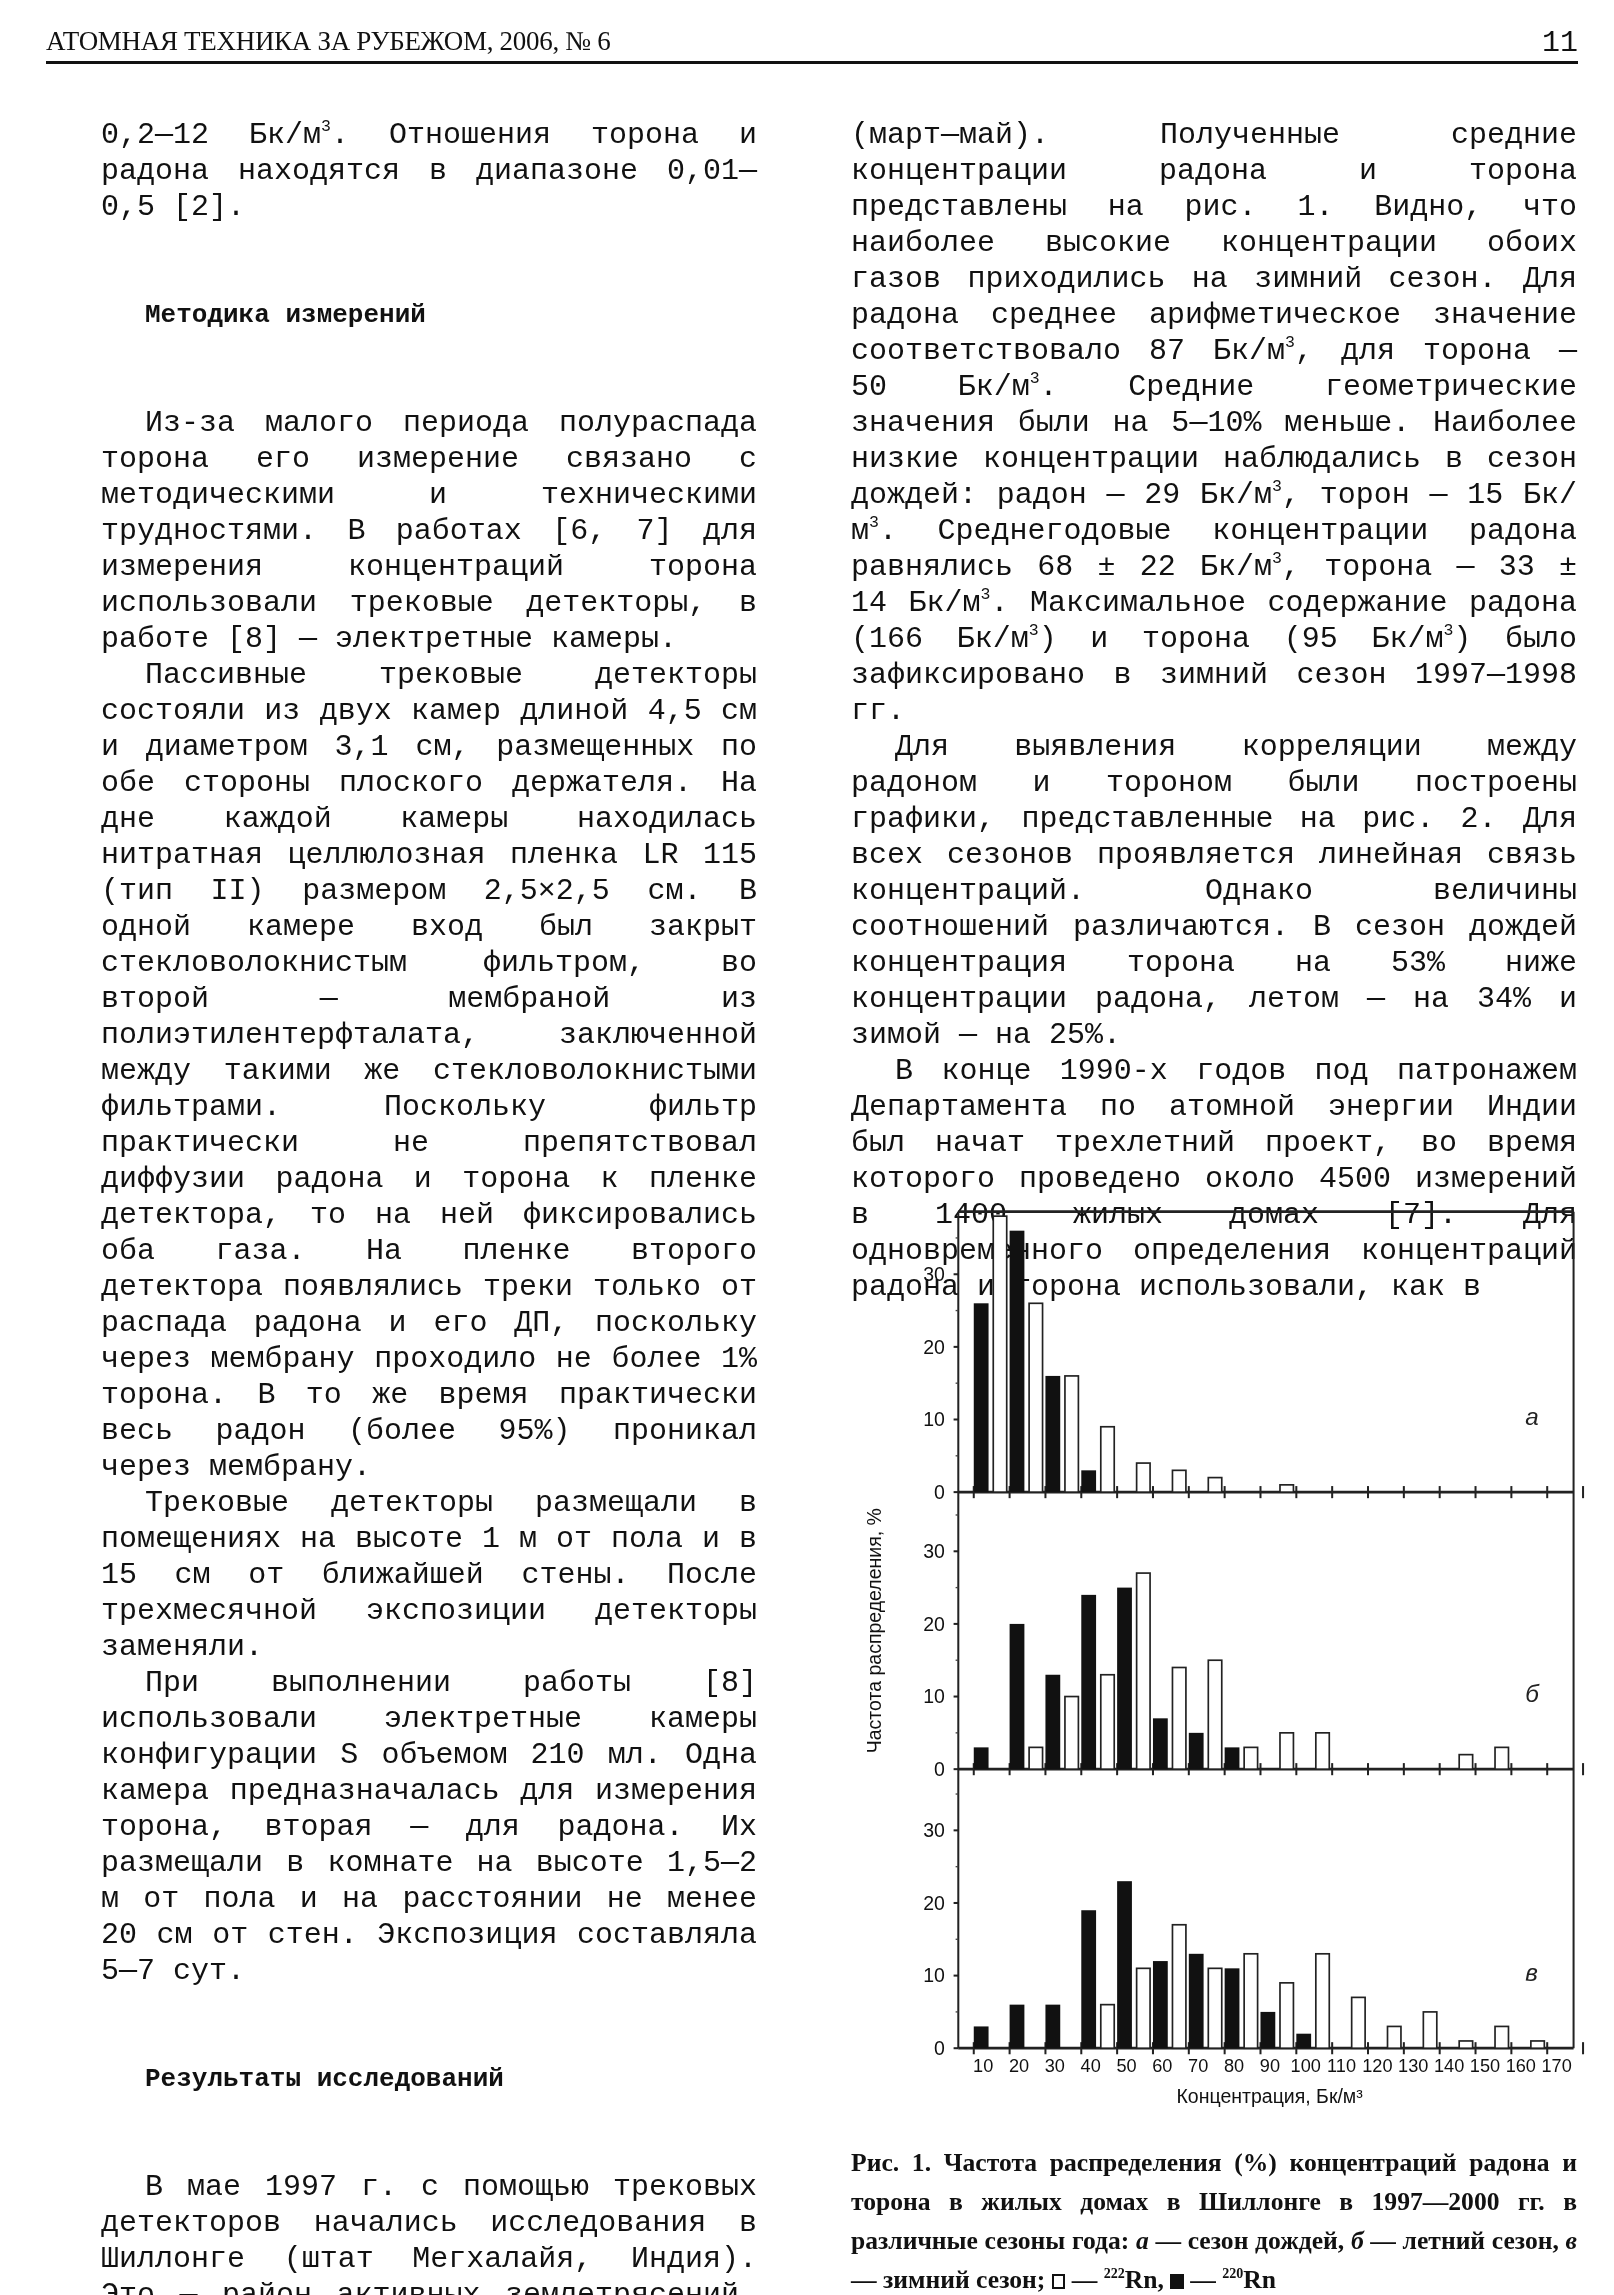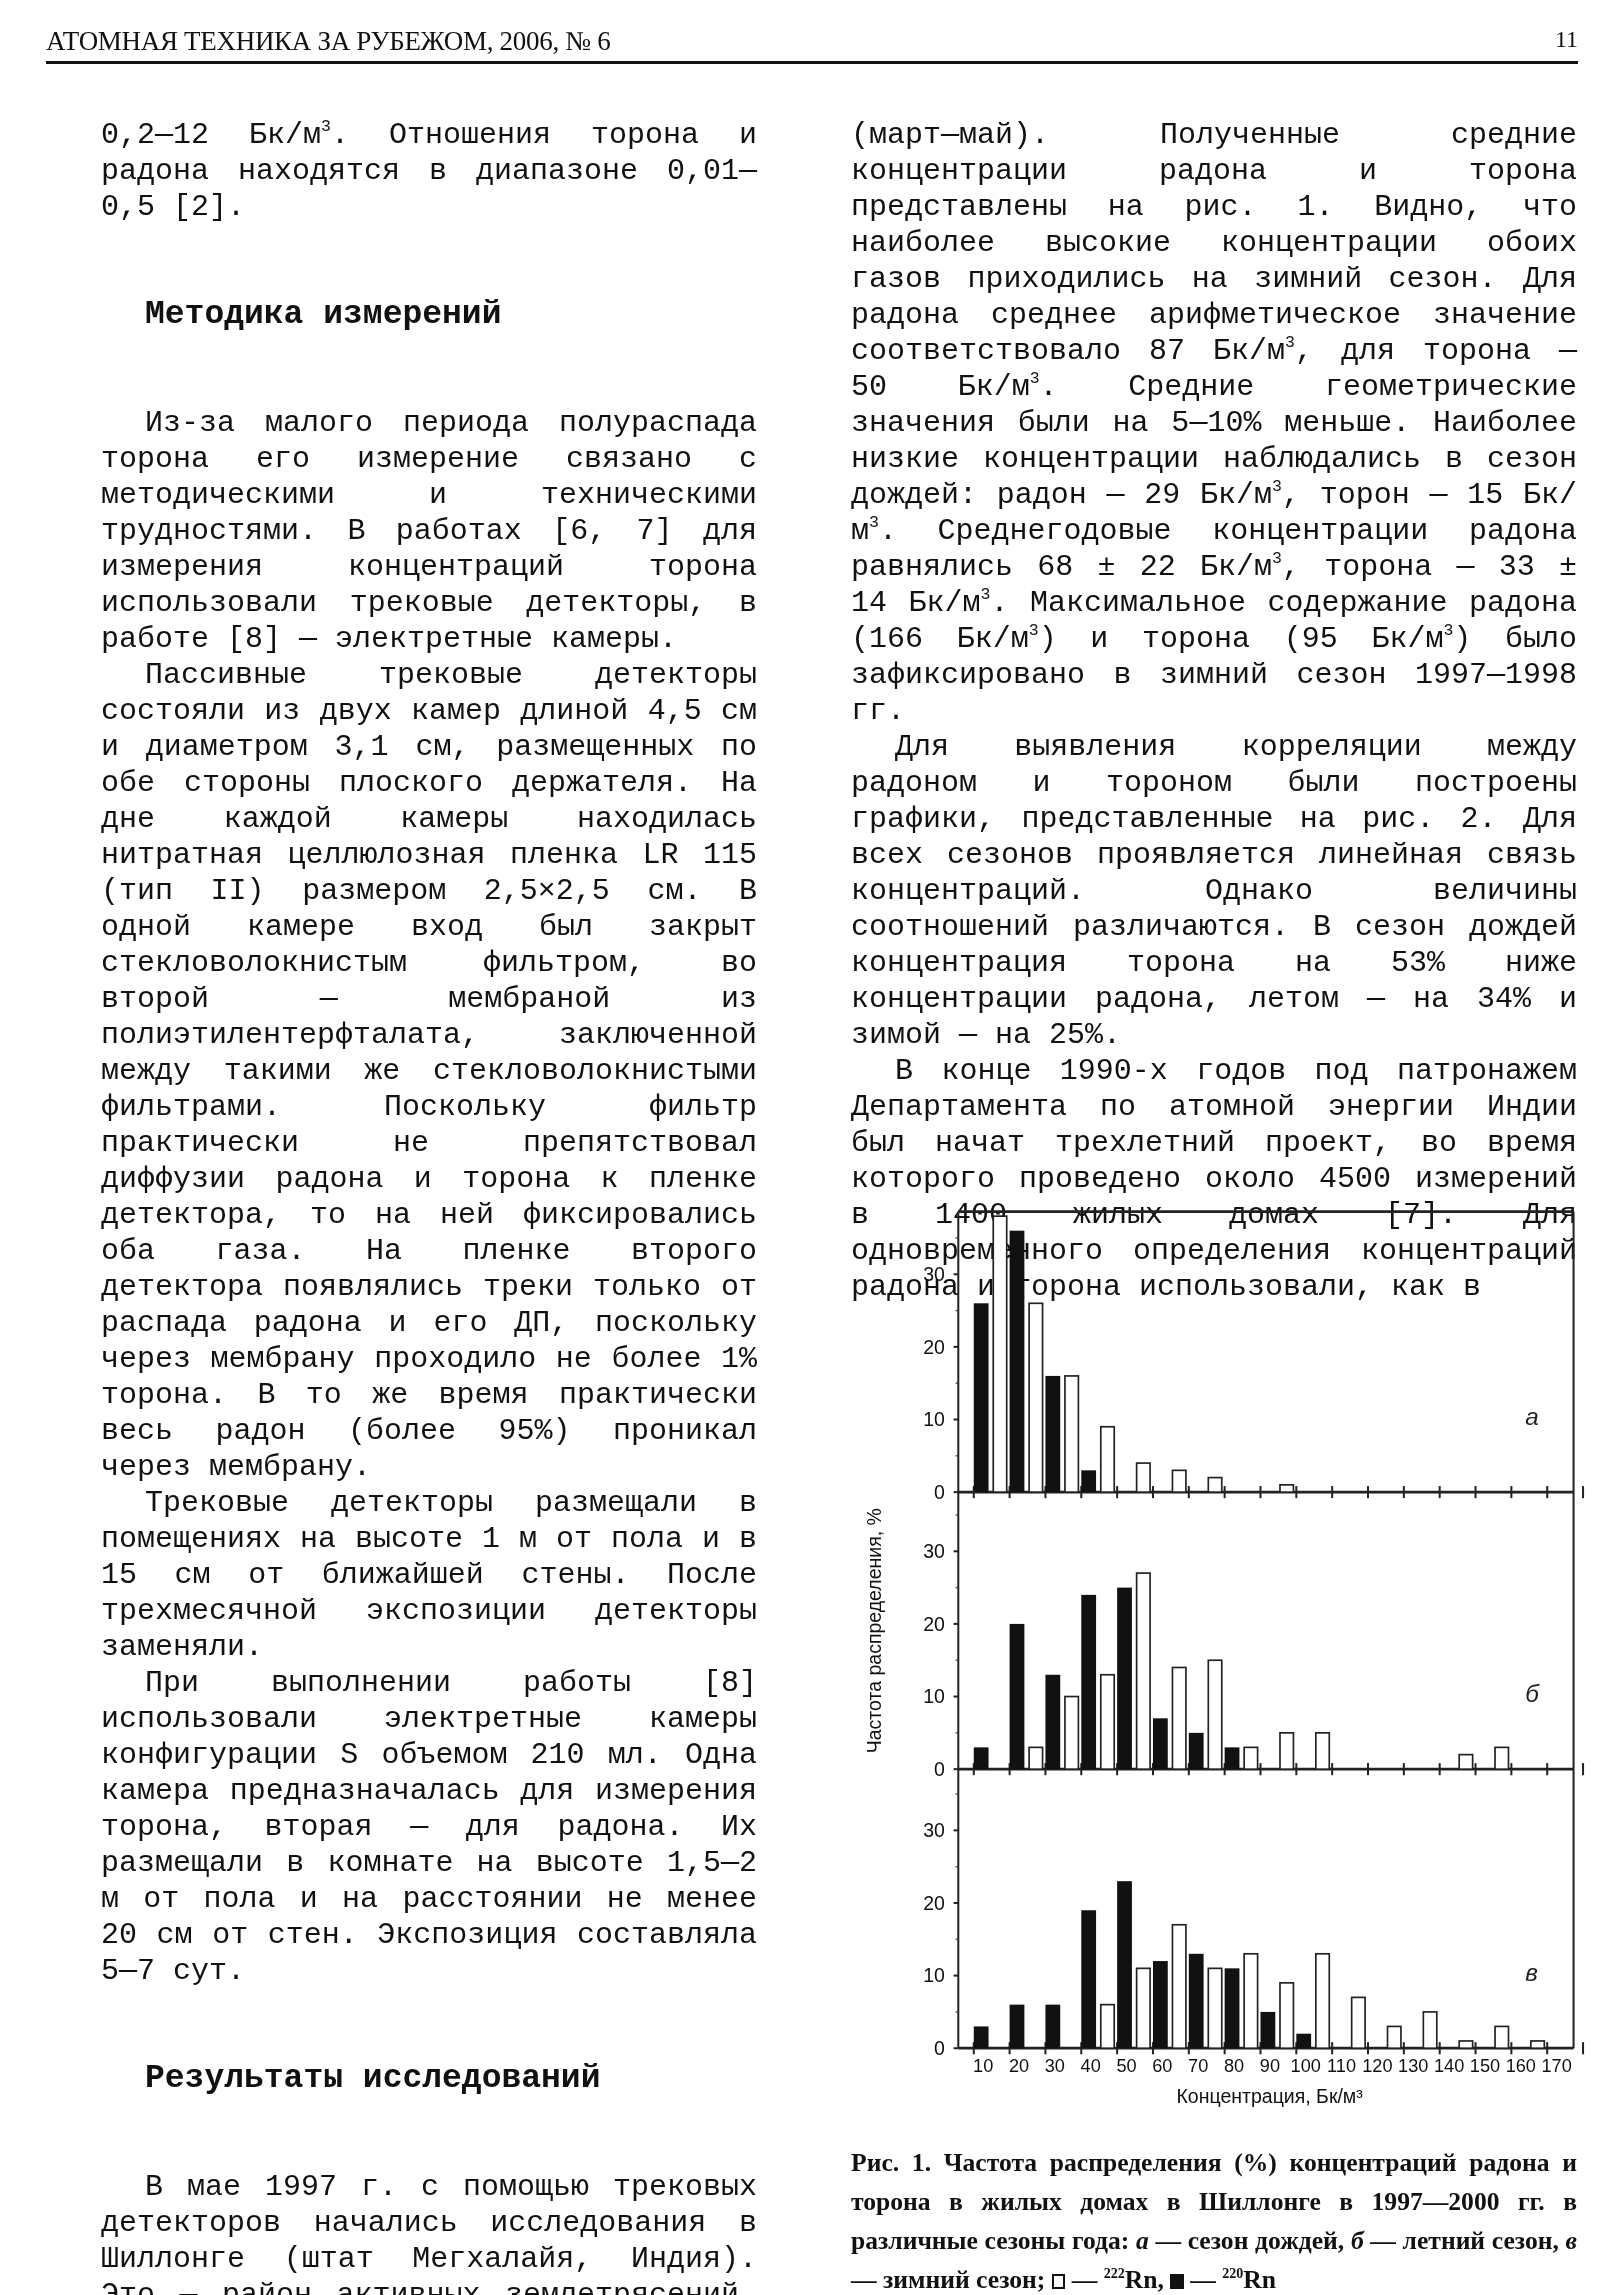--- a/index.html
+++ b/index.html
@@ -1,25 +1,25 @@
 <!DOCTYPE html>
 <html style="font-size:10.8px"><head>
 <meta charset="utf-8">
 <style>
   html, body { margin:0; padding:0; background:#fff; }
   body { width:1614px; height:2295px; position:relative; overflow:hidden; color:#111;
          font-family:"Liberation Serif", "DejaVu Serif", serif; }
   .hdr { position:absolute; left:46px; top:25.6px; width:1532px; height:34px; }
   .hdr .title { position:absolute; left:0; top:0; font-size:27px; letter-spacing:-0.3px; }
-  .hdr .pnum { position:absolute; right:0; top:0; font-size:24px; }
+  .hdr .pnum { position:absolute; right:0; top:0; font-size:30px;font-family:Liberation Mono, monospace; }
   .rule { position:absolute; left:46px; top:61px; width:1532px; height:3.4px; background:#111; }
   .col { position:absolute; font-size:30px; line-height:36px; text-align:justify;font-family:Liberation Mono, monospace; }
   .col p { margin:0; text-indent:0; }
   .col p.ind { text-indent:44px; }
-  .col h2 { margin:0; font-size:33px; font-weight:bold; padding-left:44px; line-height:36px; }
+  .col h2 { margin:0; font-size:26px; font-weight:bold; padding-left:44px; line-height:36px; }
   #left { left:101px; top:117px; width:656px; }
   #right { left:851px; top:117px; width:726px; } .sp2 { height:72px; }
   sup { font-size:0.55em; line-height:0; vertical-align:0.7em; }
   #chart { position:absolute; left:0; top:0; width:1614px; height:2295px; pointer-events:none; }
   #chart text { font-family:"Liberation Sans", "DejaVu Sans", sans-serif; }
   .caption { position:absolute; left:851px; top:2143px; width:726px; font-size:25.6px; line-height:39px;
              font-weight:bold; text-align:justify; }
   .caption i { font-style:italic; }
   .legend-sq { display:inline-block; width:13.5px; height:15px; border:2px solid #111; box-sizing:border-box; vertical-align:-1.3px; }
   .legend-sq.filled { background:#111; }

